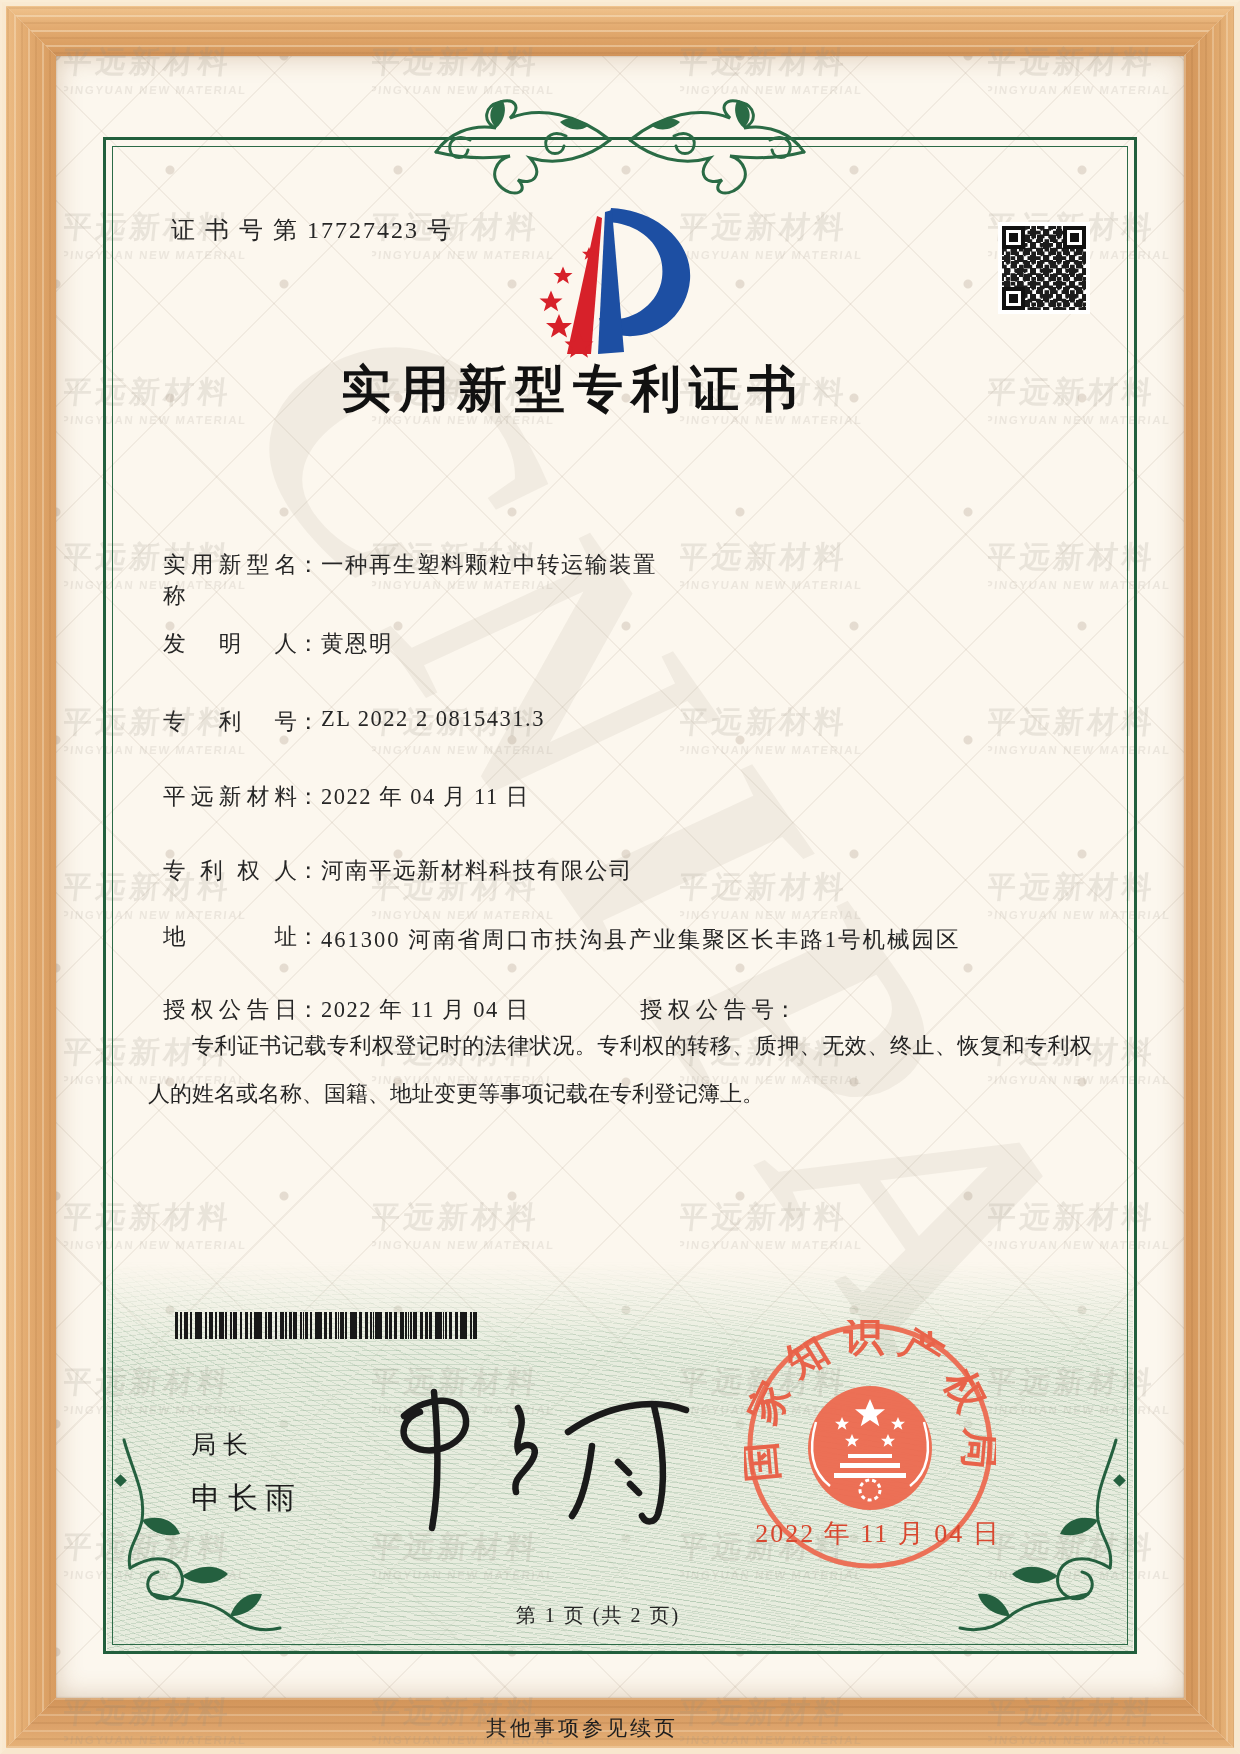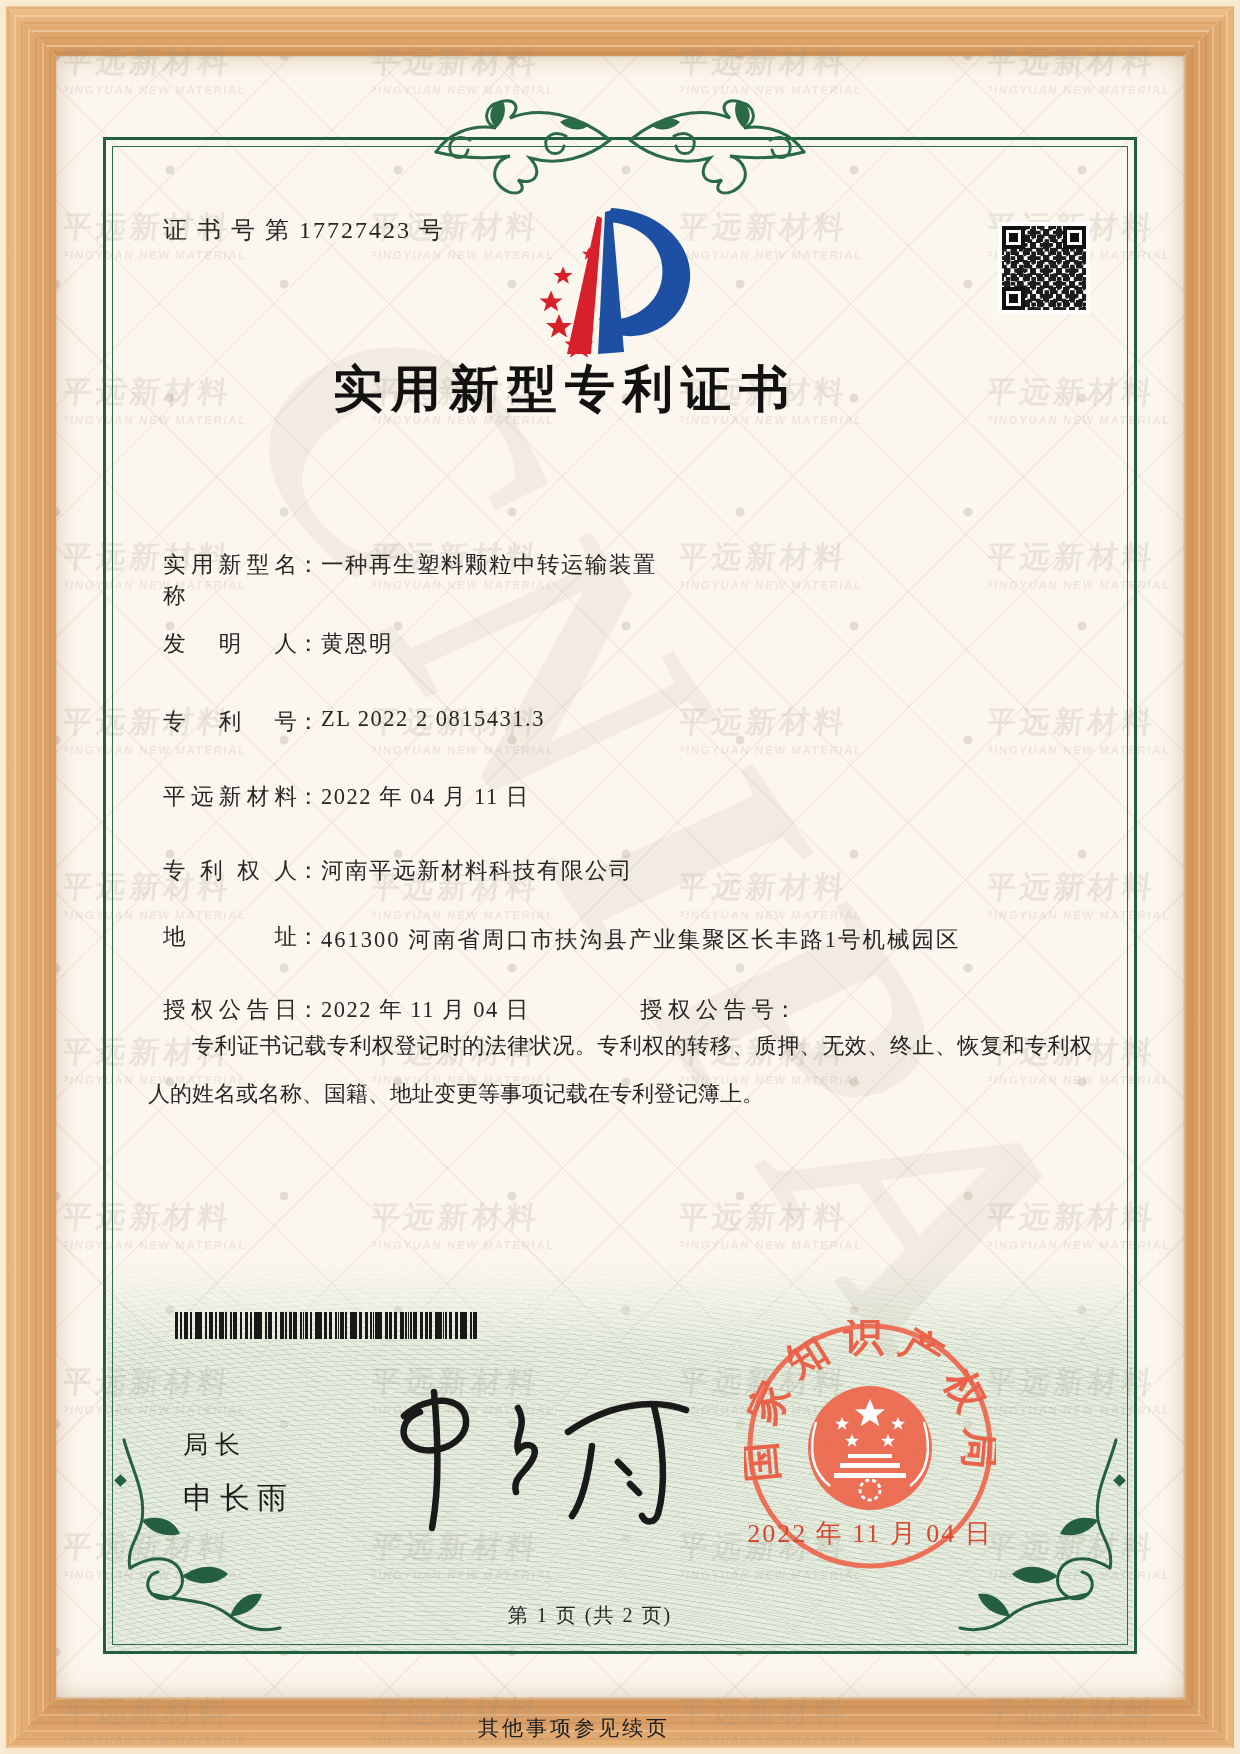--- a/index.html
+++ b/index.html
@@ -58,21 +58,21 @@
   .ghost{left:470px;top:250px;z-index:2;font-style:italic;font-weight:700;font-size:350px;
          color:rgba(150,138,118,.10);transform:rotate(55deg);transform-origin:0 0;
          letter-spacing:30px;white-space:nowrap;line-height:1;}
 
   
   .gb-outer{left:103px;top:137px;width:1034px;height:1517px;border:3.5px solid #225f3d;z-index:3;box-sizing:border-box;}
   .gb-inner{left:112px;top:146px;width:1016px;height:1499px;border:1.6px solid #2c6b47;z-index:3;box-sizing:border-box;}
   .orn{left:0;top:0;z-index:4;}
 
   
-  .txt{position:absolute;z-index:5;color:#262626;}
+  .txt{position:absolute;z-index:5;color:#262626;margin-left:8px;}
   .cert-no{left:163px;top:214px;font-size:24px;letter-spacing:2px;}
   .title{left:120px;top:356px;width:890px;text-align:center;font-size:50px;font-weight:700;letter-spacing:8px;color:#111;}
   .logo{left:505px;top:196px;width:210px;height:170px;z-index:5;}
   .qr{left:998px;top:222px;width:92px;height:92px;background:#fff;z-index:5;}
   .qr-noise{position:absolute;inset:4px;
     background:
       repeating-conic-gradient(#1c1c1c 0% 25%,rgba(0,0,0,0) 0% 50%) 0 0/8.5px 8.5px,
       repeating-conic-gradient(rgba(0,0,0,0) 0% 25%,#1c1c1c 0% 50%) 2px 3px/13px 13px;}
   .fndr{position:absolute;width:15px;height:15px;border:4px solid #111;background:#fff;}
   .fndr i{position:absolute;left:3px;top:3px;width:9px;height:9px;background:#111;display:block;}

